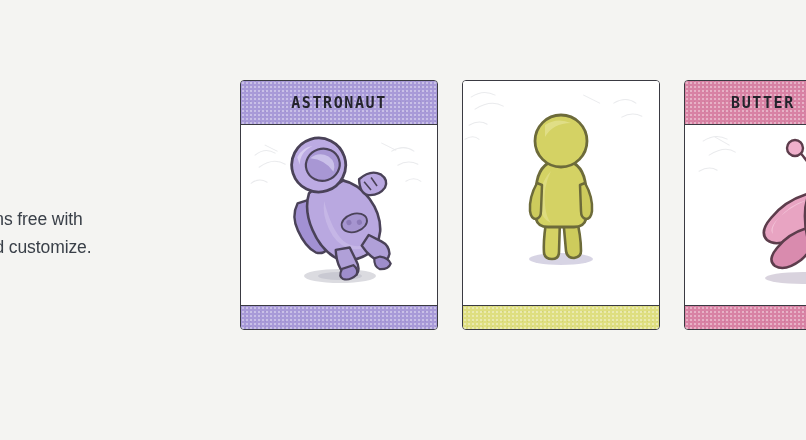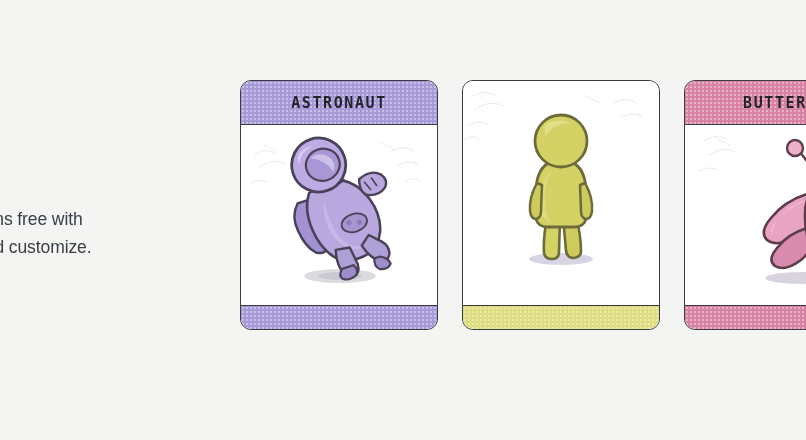--- a/index.html
+++ b/index.html
@@ -48,21 +48,21 @@
     left: 240px;
     top: 80px;
     display: flex;
     gap: 24px;
   }
   .card {
     width: 198px;
     height: 250px;
     box-sizing: border-box;
     border: 1.5px solid #3a3a42;
-    border-radius: 11px;
+    border-radius: 4px;
     background: #ffffff;
     display: flex;
     flex-direction: column;
     overflow: hidden;
     flex: 0 0 auto;
     position: relative;
   }
   .card-header {
     height: 43px;
     flex: 0 0 43px;
@@ -123,21 +123,21 @@
     inset: 0;
     display: flex;
     align-items: center;
     justify-content: center;
   }
   .figure-wrap svg { display: block; }
 
   
   #card-butterfly .card-title {
     position: absolute;
-    left: 58px;
+    left: 46px;
   }
 </style>
 </head>
 <body>
 
 <div id="text-column">
   <h1 id="page-heading">atars</h1>
   <p id="page-body">
     <span>heir imaginations free with</span><br>
     <span>they design and customize.</span>

